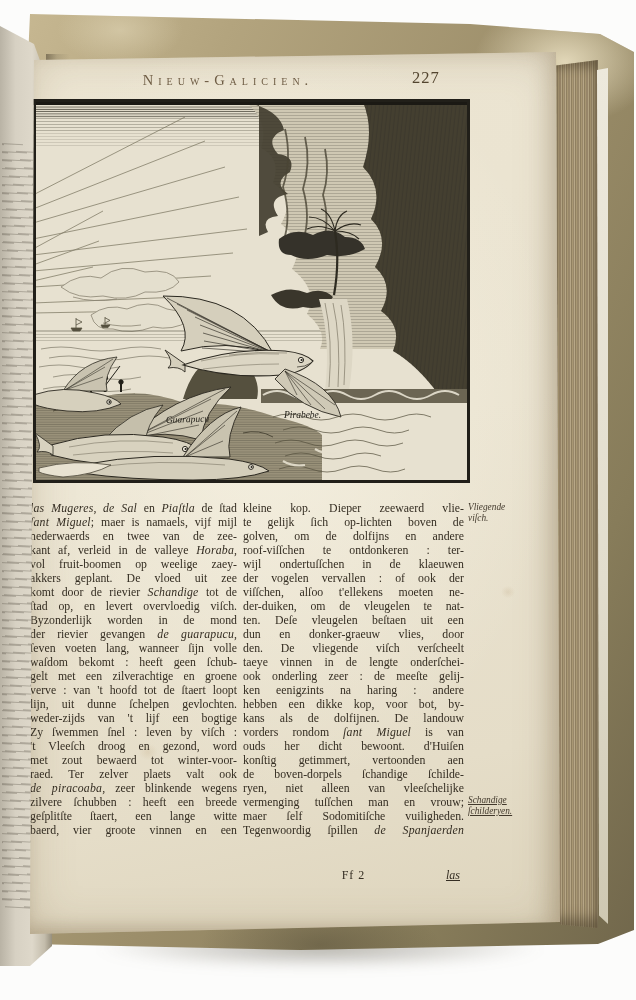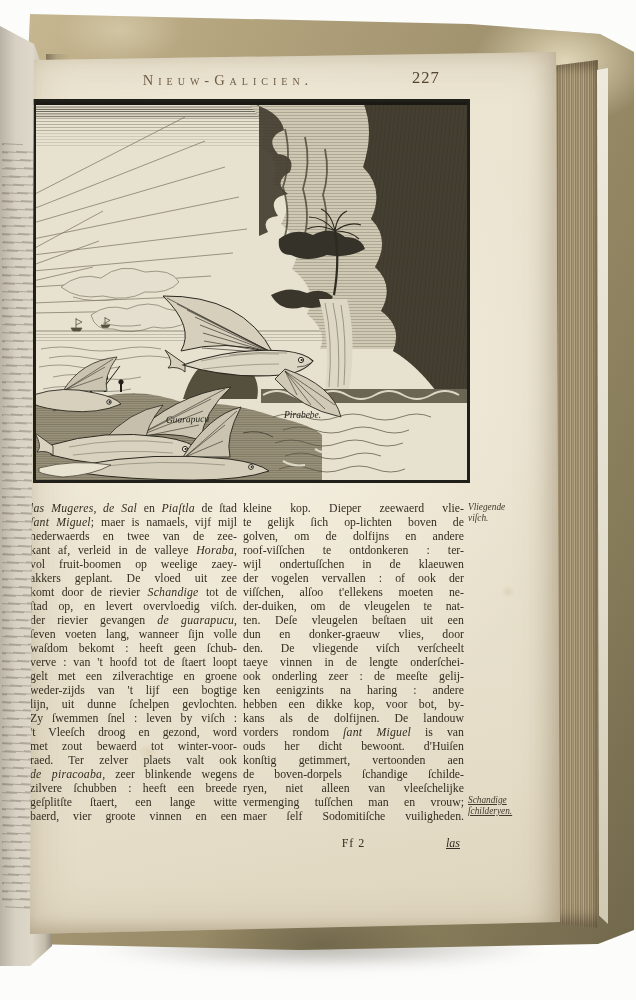--- a/index.html
+++ b/index.html
@@ -62,21 +62,21 @@
   .col-left  { left:2px;   width:207px; }
   .col-right { left:215px; width:221px; }
   .tline { height:14px; line-height:14px; text-align:justify; text-align-last:justify; overflow:hidden; white-space:nowrap; }
   .tline i { letter-spacing:.2px; }
 
   .margin-note { position:absolute; left:440px; width:82px; font-style:italic; font-size:9.3px;
     line-height:11px; color:#42392c; }
   .margin-note .tline { height:11px; line-height:11px; text-align:left; text-align-last:left; }
   .note-1 { top:450px; } .note-2 { top:743px;text-decoration:underline; }
 
-  .sig-row { position:absolute; left:215px; top:784px; width:221px; height:15px; font-size:12px; color:#342d22; }
+  .sig-row { position:absolute; left:215px; top:816px; width:221px; height:15px; font-size:12px; color:#342d22; }
   .signature { display:block; text-align:center; letter-spacing:1px; }
   .catchword { position:absolute; right:4px; top:0; font-style:italic;text-decoration:underline; }
 </style>
 </head>
 <body>
 
 <div class="photo">
 
   <div class="book-shadow"></div>
   <div class="cover"></div>
@@ -258,27 +258,28 @@
 
     <div class="col col-left">
         <div class="tline"><i>las Mugeres</i>, <i>de Sal</i> en <i>Piaſtla</i> de ſtad</div>
         <div class="tline"><i>ſant Miguel</i>; maer is namaels, vijf mijl</div>
         <div class="tline">nederwaerds en twee van de zee-</div>
         <div class="tline">kant af, verleid in de valleye <i>Horaba</i>,</div>
         <div class="tline">vol fruit-boomen op weelige zaey-</div>
         <div class="tline">akkers geplant.  De vloed uit zee</div>
         <div class="tline">komt door de rievier <i>Schandige</i> tot de</div>
         <div class="tline">ſtad op, en levert overvloedig viſch.</div>
+        <div class="tline">Byzonderlijk worden in de mond</div>
         <div class="tline">der rievier gevangen <i>de guarapucu</i>,</div>
         <div class="tline">ſeven voeten lang, wanneer ſijn volle</div>
         <div class="tline">waſdom bekomt : heeft geen ſchub-</div>
+        <div class="tline">gelt met een zilverachtige en groene</div>
         <div class="tline">verve : van 't hoofd tot de ſtaert loopt</div>
-        <div class="tline">gelt met een zilverachtige en groene</div>
+        <div class="tline">lijn, uit dunne ſchelpen gevlochten.</div>
         <div class="tline">weder-zijds van 't lijf een bogtige</div>
-        <div class="tline">lijn, uit dunne ſchelpen gevlochten.</div>
         <div class="tline">Zy ſwemmen ſnel : leven by viſch :</div>
         <div class="tline">'t Vleeſch droog en gezond, word</div>
         <div class="tline">met zout bewaerd tot winter-voor-</div>
         <div class="tline">raed.  Ter zelver plaets valt ook</div>
         <div class="tline"><i>de piracoaba</i>, zeer blinkende wegens</div>
         <div class="tline">zilvere ſchubben : heeft een breede</div>
         <div class="tline">geſplitſte ſtaert, een lange witte</div>
         <div class="tline">baerd, vier groote vinnen en een</div>
       </div>
 
@@ -299,20 +300,21 @@
         <div class="tline">ken eenigzints na haring : andere</div>
         <div class="tline">hebben een dikke kop, voor bot, by-</div>
         <div class="tline">kans als de dolfijnen.  De landouw</div>
         <div class="tline">vorders rondom <i>ſant Miguel</i> is van</div>
         <div class="tline">ouds her dicht bewoont.  d'Huiſen</div>
         <div class="tline">konſtig getimmert, vertoonden aen</div>
         <div class="tline">de boven-dorpels ſchandige ſchilde-</div>
         <div class="tline">ryen, niet alleen van vleeſchelijke</div>
         <div class="tline">vermenging tuſſchen man en vrouw;</div>
         <div class="tline">maer ſelf Sodomitiſche vuiligheden.</div>
+        <div class="tline">Tegenwoordig ſpillen <i>de Spanjaerden</i></div>
       </div>
 
     <div class="margin-note note-1">
         <div class="tline">Vliegende</div>
         <div class="tline">viſch.</div>
       </div>
 
     <div class="margin-note note-2">
         <div class="tline">Schandige</div>
         <div class="tline">ſchilderyen.</div>

